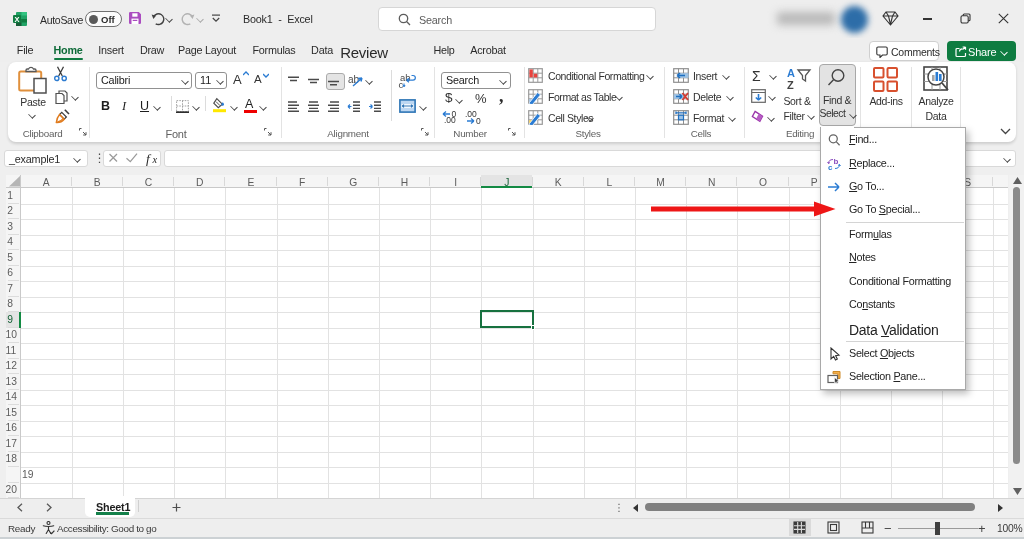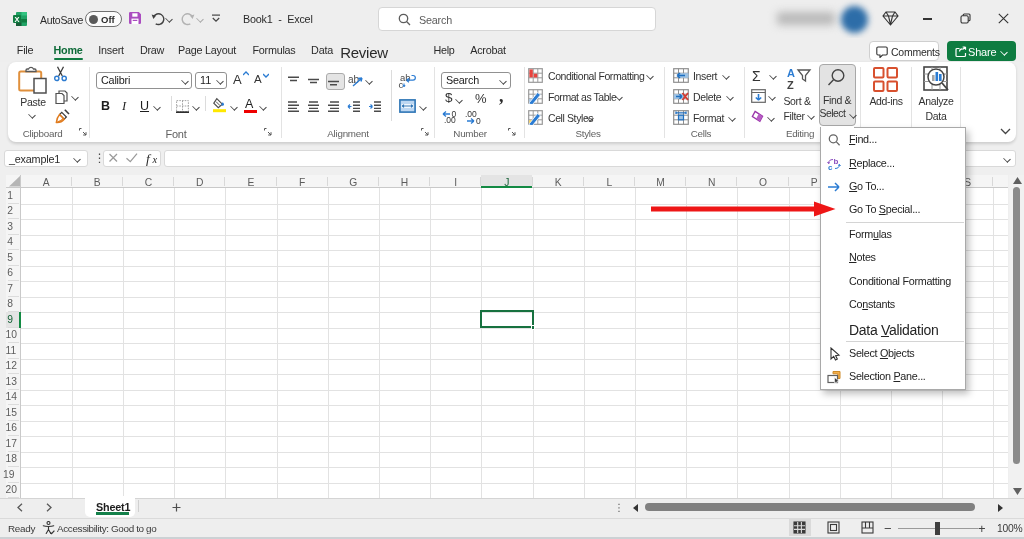--- a/index.html
+++ b/index.html
@@ -512,21 +512,21 @@
     <div class="abs" style="left:5.5px;top:391px;width:9px;text-align:center;font-size:10.3px;color:#5c5c5c;">14</div>
     <div class="abs" style="left:7.5px;top:404px;width:11px;height:1px;background:#dcdcdc;"></div>
     <div class="abs" style="left:5.5px;top:406.5px;width:9px;text-align:center;font-size:10.3px;color:#5c5c5c;">15</div>
     <div class="abs" style="left:7.5px;top:419.5px;width:11px;height:1px;background:#dcdcdc;"></div>
     <div class="abs" style="left:5.5px;top:422px;width:9px;text-align:center;font-size:10.3px;color:#5c5c5c;">16</div>
     <div class="abs" style="left:7.5px;top:435px;width:11px;height:1px;background:#dcdcdc;"></div>
     <div class="abs" style="left:5.5px;top:437.5px;width:9px;text-align:center;font-size:10.3px;color:#5c5c5c;">17</div>
     <div class="abs" style="left:7.5px;top:450.5px;width:11px;height:1px;background:#dcdcdc;"></div>
     <div class="abs" style="left:5.5px;top:453px;width:9px;text-align:center;font-size:10.3px;color:#5c5c5c;">18</div>
     <div class="abs" style="left:7.5px;top:466px;width:11px;height:1px;background:#dcdcdc;"></div>
-    <div class="abs" style="left:3px;top:468.5px;width:9px;text-align:right;font-size:10.3px;color:#5c5c5c;">19</div>
+    <div class="abs" style="left:22px;top:468.5px;width:9px;text-align:right;font-size:10.3px;color:#5c5c5c;">19</div>
     <div class="abs" style="left:7.5px;top:481.5px;width:11px;height:1px;background:#dcdcdc;"></div>
     <div class="abs" style="left:5.5px;top:484px;width:9px;text-align:center;font-size:10.3px;color:#5c5c5c;">20</div>
     <div class="abs" style="left:7.5px;top:497px;width:11px;height:1px;background:#dcdcdc;"></div>
     <div class="abs" style="left:480px;top:310px;width:53.7px;height:18px;border:2px solid #17713f;background:transparent;"></div>
     <div class="abs" style="left:530.7px;top:325px;width:4.5px;height:4.5px;background:#17713f;border:1px solid #fff;"></div>
     <div class="abs" style="left:1008.5px;top:174.5px;width:15.5px;height:323.5px;background:#f1f1f1;"></div>
     <svg class="abs" style="left:1012.5px;top:177px;" width="9" height="7">
       <path d="M4.5 0 L9 7 L0 7 Z" fill="#606060"></path>
     </svg>
     <div class="abs" style="left:1012.5px;top:187px;width:7px;height:277px;background:#8a8a8a;border-radius:4px;"></div>

